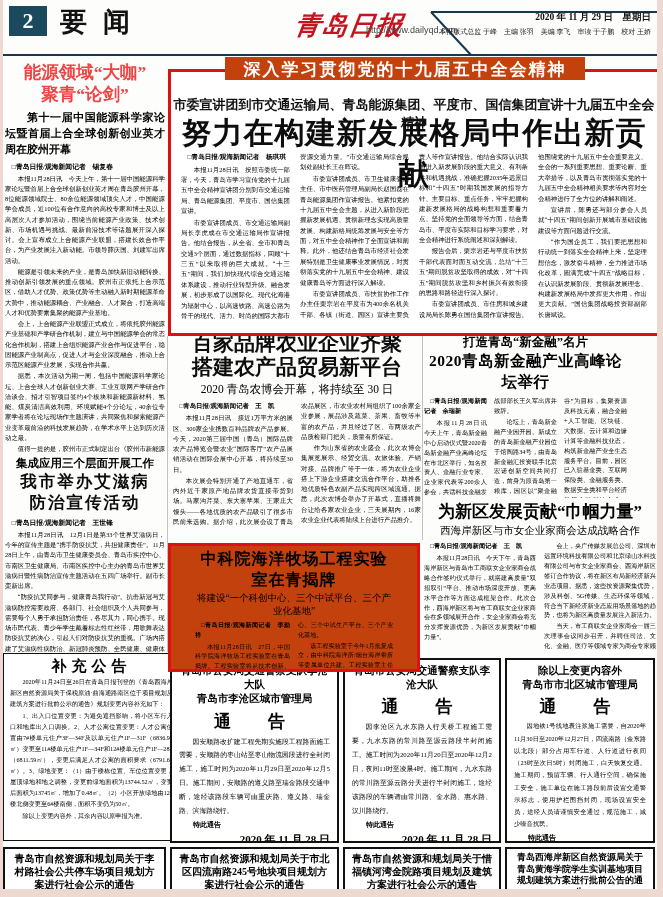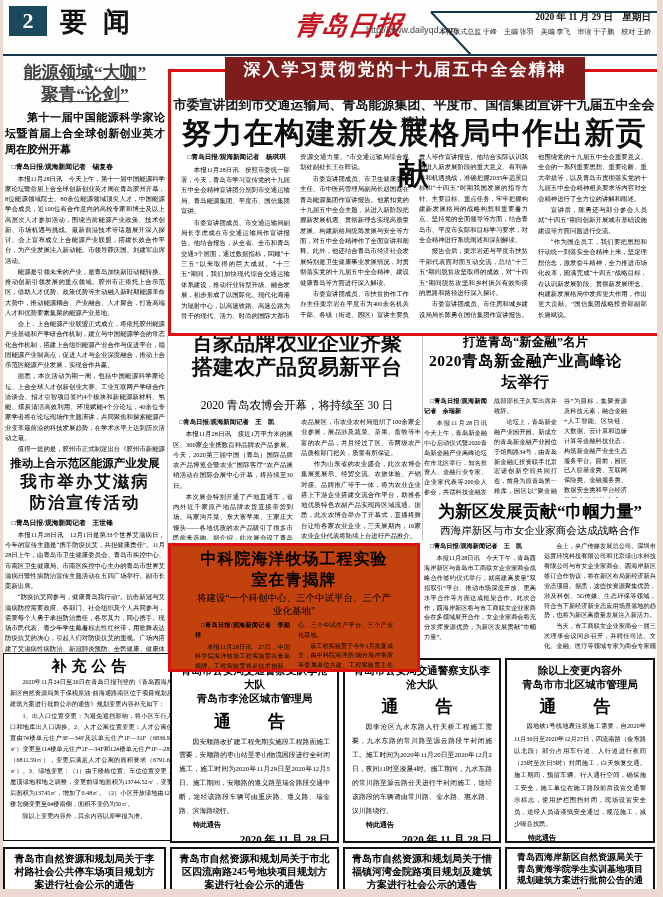--- a/index.html
+++ b/index.html
@@ -12,39 +12,39 @@
   .para{margin:0 0 1px 0;text-indent:2em;}
   .byline{font-weight:bold;margin:0 0 2px 0;text-indent:1em;}
   
   .pagenum{left:6px;top:6px;width:38px;height:30px;background:#1b4a5e;color:#fff;font-size:22px;font-weight:bold;line-height:30px;text-align:center;}
   .section{left:57px;top:4px;font-size:27px;font-weight:bold;letter-spacing:16px;color:#111;}
   .logo{left:292px;top:8px;font-size:26px;font-weight:bold;color:#c41420;font-style:italic;transform:skewX(-8deg);letter-spacing:1px;}
   .url{left:363px;top:25px;font-size:9px;color:#454545;font-family:"Liberation Sans",sans-serif;}
   .hdate{right:6px;top:11px;font-size:9.5px;font-weight:bold;color:#111;position:absolute;}
   .staff{right:6px;top:27px;font-size:7px;color:#222;position:absolute;}
   
-  .banner{left:222px;top:57px;width:360px;height:43px;background:#7f1d1d;color:#fff;font-size:17px;font-weight:bold;line-height:25px;text-align:center;letter-spacing:2px;z-index:6;}
+  .banner{left:222px;top:57px;width:360px;height:23px;background:#c2410c;color:#fff;font-size:17px;font-weight:bold;line-height:25px;text-align:center;letter-spacing:2px;z-index:6;}
   .leadbox{left:165px;top:69px;width:486px;height:261px;border:3px solid #dd1111;background:#fff;z-index:2;}
   .lead-kicker{left:0;right:0;top:24px;font-size:13px;font-weight:600;color:#111;}
   .lead-title{left:0;right:0;top:41px;font-size:30px;font-weight:bold;color:#0d0d0d;letter-spacing:1px;}
   .lead-body{left:10px;right:10px;top:80px;bottom:6px;column-count:4;column-gap:10px;font-size:6.4px;line-height:1.62;overflow:hidden;}
   .lead-body .byline{font-size:6.6px;}
   
   .art-energy{left:2px;top:62px;width:160px;height:392px;overflow:hidden;}
-  .h-lg{font-size:17.5px;font-weight:bold;line-height:1.25;color:#404040;text-decoration:underline;}
+  .h-lg{font-size:17.5px;font-weight:bold;line-height:1.25;color:#ef4444;}
   .h-md{font-size:16.5px;font-weight:bold;line-height:1.3;color:#0d0d0d;letter-spacing:2px;}
   .subhead{font-size:11px;font-weight:bold;line-height:1.45;margin-top:4px;}
   .kicker2{font-size:11.5px;font-weight:bold;}
   .smallbody{font-size:6.4px;line-height:1.6;overflow:hidden;}
   .by7{font-size:6.8px;font-weight:bold;margin:4px 0 2px 0;text-indent:1em;}
   .art-aids{left:2px;top:456px;width:160px;height:196px;overflow:hidden;}
   
   .art-agri{left:170px;top:332px;width:248px;height:208px;overflow:hidden;}
   .agri-title{font-size:21px;font-weight:bold;line-height:1.12;color:#0d0d0d;}
-  .agri-sub{font-size:11.5px;margin-top:19px;text-align:center;}
+  .agri-sub{font-size:11.5px;margin-top:3px;text-align:center;}
   .cols2{column-count:2;column-gap:8px;}
   .cols3{column-count:3;column-gap:7px;}
   .casbox{left:165px;top:543px;width:252px;height:129px;border:3px solid #dd1111;background:#c2410c;z-index:5;padding:3px 24px;box-sizing:border-box;overflow:hidden;}
   .cas-title{font-size:16px;font-weight:bold;letter-spacing:1px;}
   .cas-sub{font-size:9.5px;margin-top:1px;}
   
   .art-fin{left:421px;top:334px;width:203px;height:164px;overflow:hidden;}
   .fin-kicker{font-size:12.5px;font-weight:bold;}
   .fin-title{font-size:15.5px;font-weight:bold;letter-spacing:0.5px;}
   .art-women{left:421px;top:500px;width:232px;height:158px;overflow:hidden;}
@@ -110,21 +110,21 @@
     <div class="smallbody jc" style="height:282px;">
           <p class="para">本报11月28日讯　今天上午，第十一届中国能源科学家论坛暨首届上合全球创新创业英才周在青岛胶州开幕，8位能源领域院士、80余位能源领域顶尖人才，中国能源学会成员，近100位有合作意向的高校专家和博士及以上高层次人才参加活动，围绕当前能源产业政策、技术创新、市场机遇与挑战、最新前沿技术等话题展开深入探讨。会上宣布成立上合能源产业联盟，搭建长效合作平台，为产业发展注入新动能。市领导薛庆国、刘建军出席活动。</p>
           <p class="para">能源是引领未来的产业，是青岛加快新旧动能转换、推动创新引领发展的重点领域。胶州市正依托上合示范区，借助人才优势、政策优势等主动融入新时期能源革命大势中，推动能源耦合、产业融合、人才聚合，打造高端人才和优势要素集聚的能源产业基地。</p>
           <p class="para">会上，上合能源产业联盟正式成立，将依托胶州能源产业基础和产学研合作机制，建立与中国能源学会的常态化合作机制，搭建上合组织能源产业合作与促进平台，稳固能源产业制高点，促进人才与企业深度融合，推动上合示范区能源产业发展，实现合作共赢。</p>
           <p class="para">据悉，本次活动为期一周，包括中国能源科学家论坛、上合全球人才创新创业大赛、工业互联网产学研合作洽谈会、招才引智项目签约4个板块和新能源新材料、氢能、煤炭清洁高效利用、环境赋能4个分论坛，40余位专家学者将在论坛现场作主题演讲，共同聚焦和探索能源产业变革最前沿的科技发展趋势，在学术水平上达到历次活动之最。</p>
           <p class="para">值得一提的是，胶州市正式制定出台《胶州市新能源产业发展规划（2021—2025）》，每年列支6000万元人才专项资金招引新能源领域高层次人才团队来胶州创新创业，以企业为主体补齐人才链，整合各类资源赋能技术链，形成产业链、资金链、人才链、技术链“四链合一”的发展生态。</p>
         </div>
   </div>
 
   <div class="abs art-aids">
-    <div class="kicker2 t-c">推动上合示范区能源产业发展</div>
+    <div class="kicker2 t-c">集成应用三个层面开展工作</div>
     <div class="h-md t-c">我市举办艾滋病</div>
     <div class="h-md t-c">防治宣传活动</div>
     <div class="by7">□青岛日报/观海新闻记者　王世锋</div>
     <div class="smallbody jc" style="height:128px;">
           <p class="para">本报11月28日讯　12月1日是第33个世界艾滋病日，今年的宣传主题是“携手防疫抗艾，共担健康责任”。11月28日上午，由青岛市卫生健康委员会、青岛市疾控中心、市南区卫生健康局、市南区疾控中心主办的青岛市世界艾滋病日暨性病防治宣传主题活动在五四广场举行。副市长栾新出席。</p>
           <p class="para">“防疫抗艾同参与，健康青岛我行动”。抗击新冠与艾滋病防控需要政府、各部门、社会组织及个人共同参与，需要每个人勇于承担防治责任，各尽其力，同心携手。现场市民代表、青少年学生戴着标志性红丝带，用歌舞表达防疫抗艾的决心，引起人们对防疫抗艾的重视。广场内搭建了艾滋病性病防治、新冠肺炎预防、全民健康、健康体验等4个主题展棚，展棚内志愿者通过分发材料、现场讲解等方式，向市民们宣传防疫抗艾的有关知识。据悉，活动共吸引了青少年学生代表、医疗卫生系统代表及热心市民等300余人参与。</p>
         </div>
   </div>
 
   <div class="abs vrule" style="left:164px;top:336px;height:316px;"></div>

